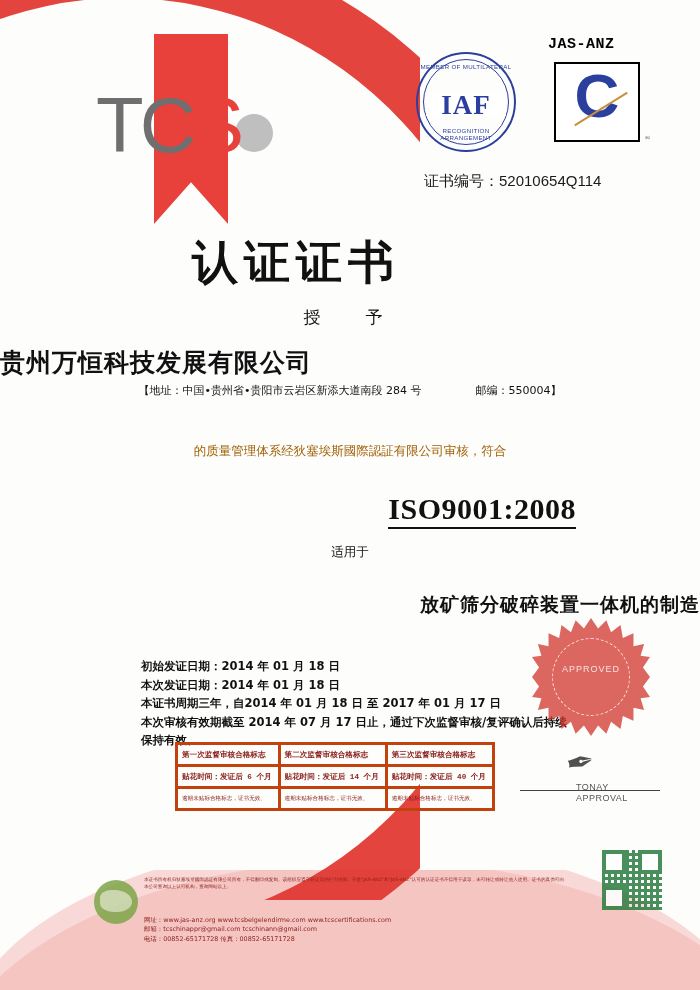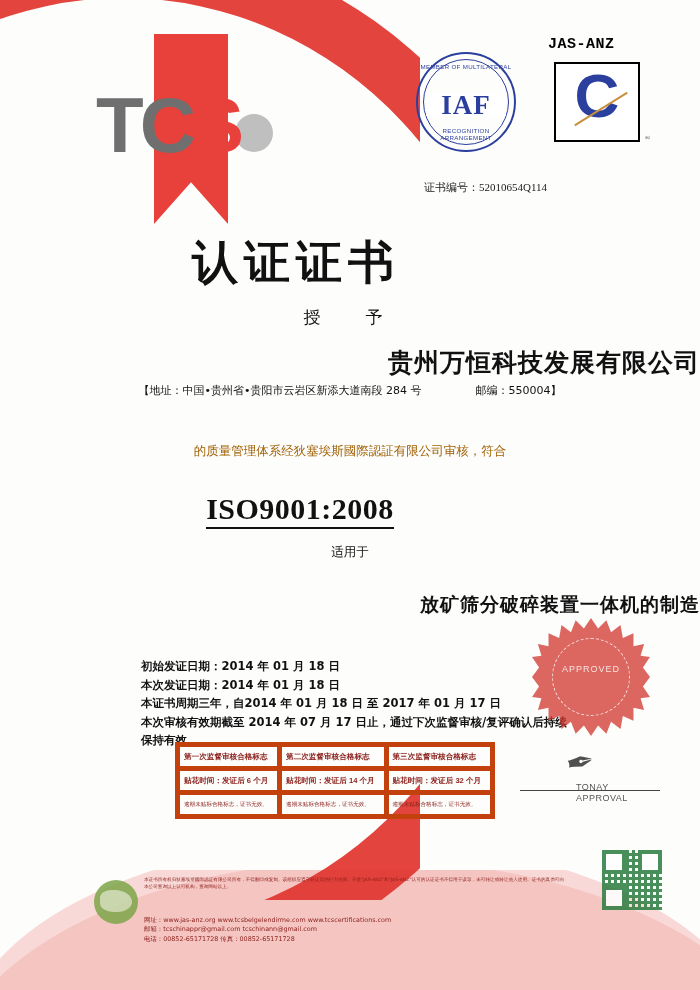--- a/index.html
+++ b/index.html
@@ -32,21 +32,21 @@
   }
 
   
   .tcs-logo{position:absolute;left:96px;top:34px;width:220px;height:190px;}
   .tcs-logo .ribbon{
     position:absolute;left:58px;top:0;width:74px;height:190px;background:#e8403a;
     clip-path:polygon(0 0,100% 0,100% 100%,50% 78%,0 100%);
   }
   .tcs-text{
     position:absolute;left:0;top:52px;width:220px;
-    font-family:"Liberation Sans", sans-serif;font-weight:bold;font-size:78px;
+    font-family:"Liberation Sans", sans-serif;font-weight:normal;font-size:78px;
     letter-spacing:-4px;color:#6f6f6f;line-height:1;
   }
   .tcs-text .s-red{color:#e8403a;}
   .globe-dot{
     position:absolute;left:139px;top:80px;width:38px;height:38px;border-radius:50%;
     background:#8d8d8d;opacity:.55;
   }
 
   
   .iaf{
@@ -91,50 +91,50 @@
   .jasanz .slash{
     position:absolute;left:14px;top:44px;width:62px;height:2px;background:#c8903c;
     transform:rotate(-32deg);
   }
   .jasanz .rmark{
     position:absolute;right:-12px;bottom:-2px;font-size:7px;color:#333;
   }
 
   
   .cert-no{
-    position:absolute;left:424px;top:180px;font-size:11px;color:#1a1a1a;
-    font-family:Liberation Serif, serif;
+    position:absolute;left:424px;top:172px;font-size:15px;color:#1a1a1a;
+    font-family:Liberation Sans, sans-serif;
   }
 
   
   .main-title{
     position:absolute;left:0;top:232px;width:592px;text-align:center;
     font-family:"DejaVu Serif", serif;font-weight:bold;font-size:46px;color:#111;
     letter-spacing:6px;
   }
   .award-to{
     position:absolute;left:0;top:306px;width:700px;text-align:center;
     font-family:"DejaVu Serif", serif;font-size:17px;color:#111;letter-spacing:14px;
   }
   .company{
-    position:absolute;left:0;top:346px;width:700px;text-align:right;
+    position:absolute;left:0;top:346px;width:700px;text-align:left;
     font-family:"DejaVu Serif", serif;font-weight:bold;font-size:25px;color:#111;
     letter-spacing:1px;
   }
   .address{
     position:absolute;left:0;top:383px;width:700px;text-align:center;
     font-family:"DejaVu Sans", sans-serif;font-size:11px;color:#111;
   }
   .address .zip{margin-left:54px;}
   .audited{
     position:absolute;left:0;top:443px;width:700px;text-align:center;
     font-family:"DejaVu Sans", sans-serif;font-size:12.5px;color:#a16207;
   }
   .standard{
-    position:absolute;left:12px;top:492px;width:576px;text-align:center;
+    position:absolute;left:0;top:492px;width:576px;text-align:right;
   }
   .standard span{
     font-family:"Liberation Serif", serif;font-weight:bold;font-size:30px;color:#111;
     border-bottom:2px solid #111;padding-bottom:2px;letter-spacing:.5px;
   }
   .applies{
     position:absolute;left:0;top:544px;width:700px;text-align:center;
     font-family:"DejaVu Sans", sans-serif;font-size:12.5px;color:#111;
   }
   .scope{
@@ -149,22 +149,22 @@
     font-family:"DejaVu Sans", sans-serif;font-size:11.5px;font-weight:bold;color:#111;
     line-height:18.5px;
   }
 
   
   .surv{
     position:absolute;left:175px;top:742px;width:320px;
     border-collapse:collapse;
   }
   .surv td{
-    border:5px solid #c2410c;
-    color:#8a1f1a;font-family:Liberation Sans, sans-serif;
+    border:3px solid #c2410c;
+    color:#8a1f1a;font-family:Liberation Mono, monospace;
     padding:3px 4px;vertical-align:middle;margin-top:28px;
   }
   .surv .r1 td{font-size:7.6px;font-weight:bold;height:13px;}
   .surv .r2 td{font-size:7.6px;font-weight:bold;height:13px;}
   .surv .r3 td{font-size:5.6px;height:13px;}
 
   
   .seal{
     position:absolute;left:532px;top:618px;width:118px;height:118px;
   }
@@ -302,21 +302,21 @@
   <table class="surv">
     <tbody>
         <tr class="r1">
       <td>第一次监督审核合格标志</td>
       <td>第二次监督审核合格标志</td>
       <td>第三次监督审核合格标志</td>
     </tr>
     <tr class="r2">
       <td>贴花时间：发证后 6 个月</td>
       <td>贴花时间：发证后 14 个月</td>
-      <td>贴花时间：发证后 32 个月</td>
+      <td>贴花时间：发证后 40 个月</td>
     </tr>
     <tr class="r3">
       <td>逾期未贴标合格标志，证书无效。</td>
       <td>逾期未贴标合格标志，证书无效。</td>
       <td>逾期未贴标合格标志，证书无效。</td>
     </tr>
   </tbody>
     </table>
 
   <div class="sig">✒</div>

